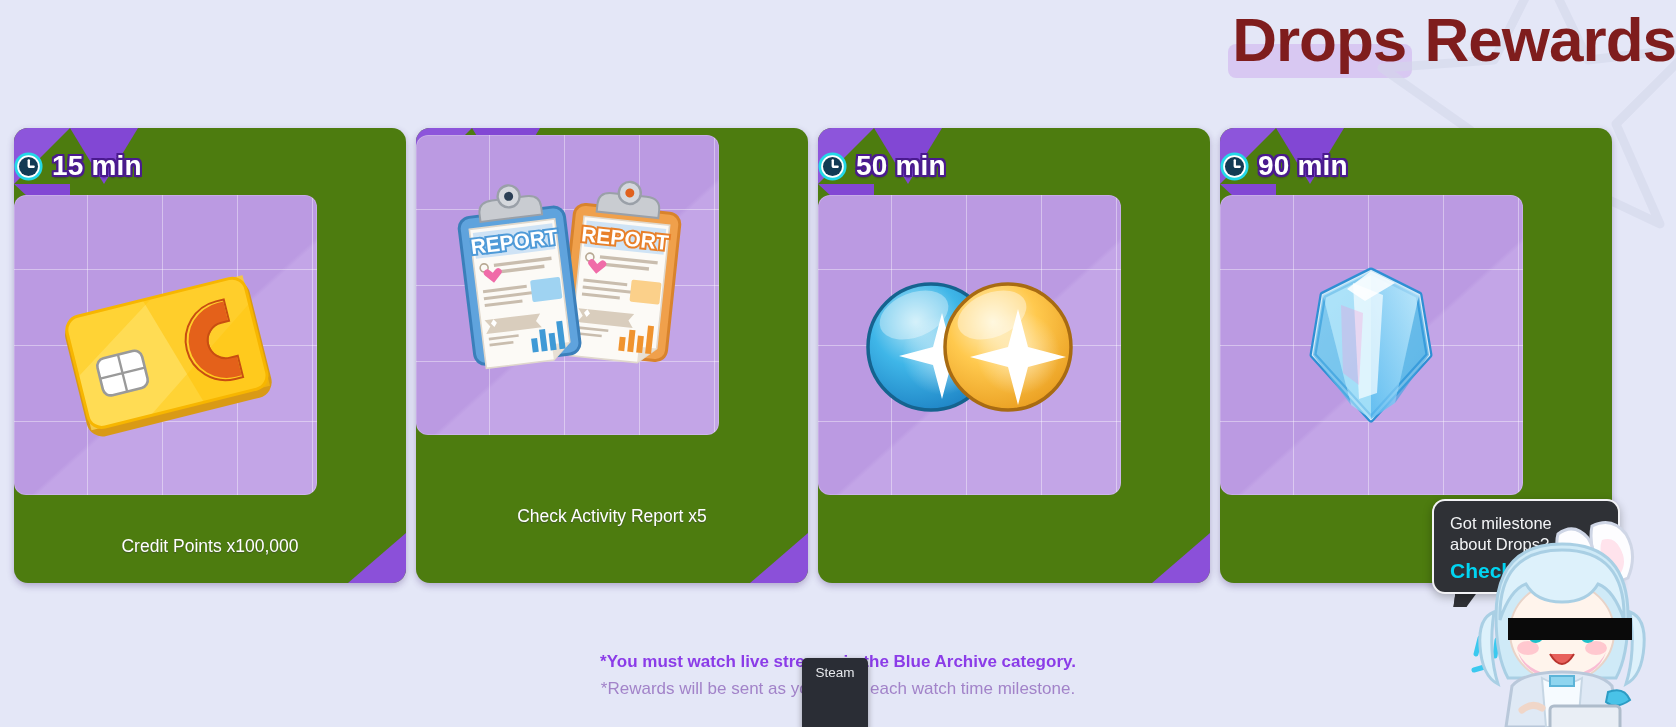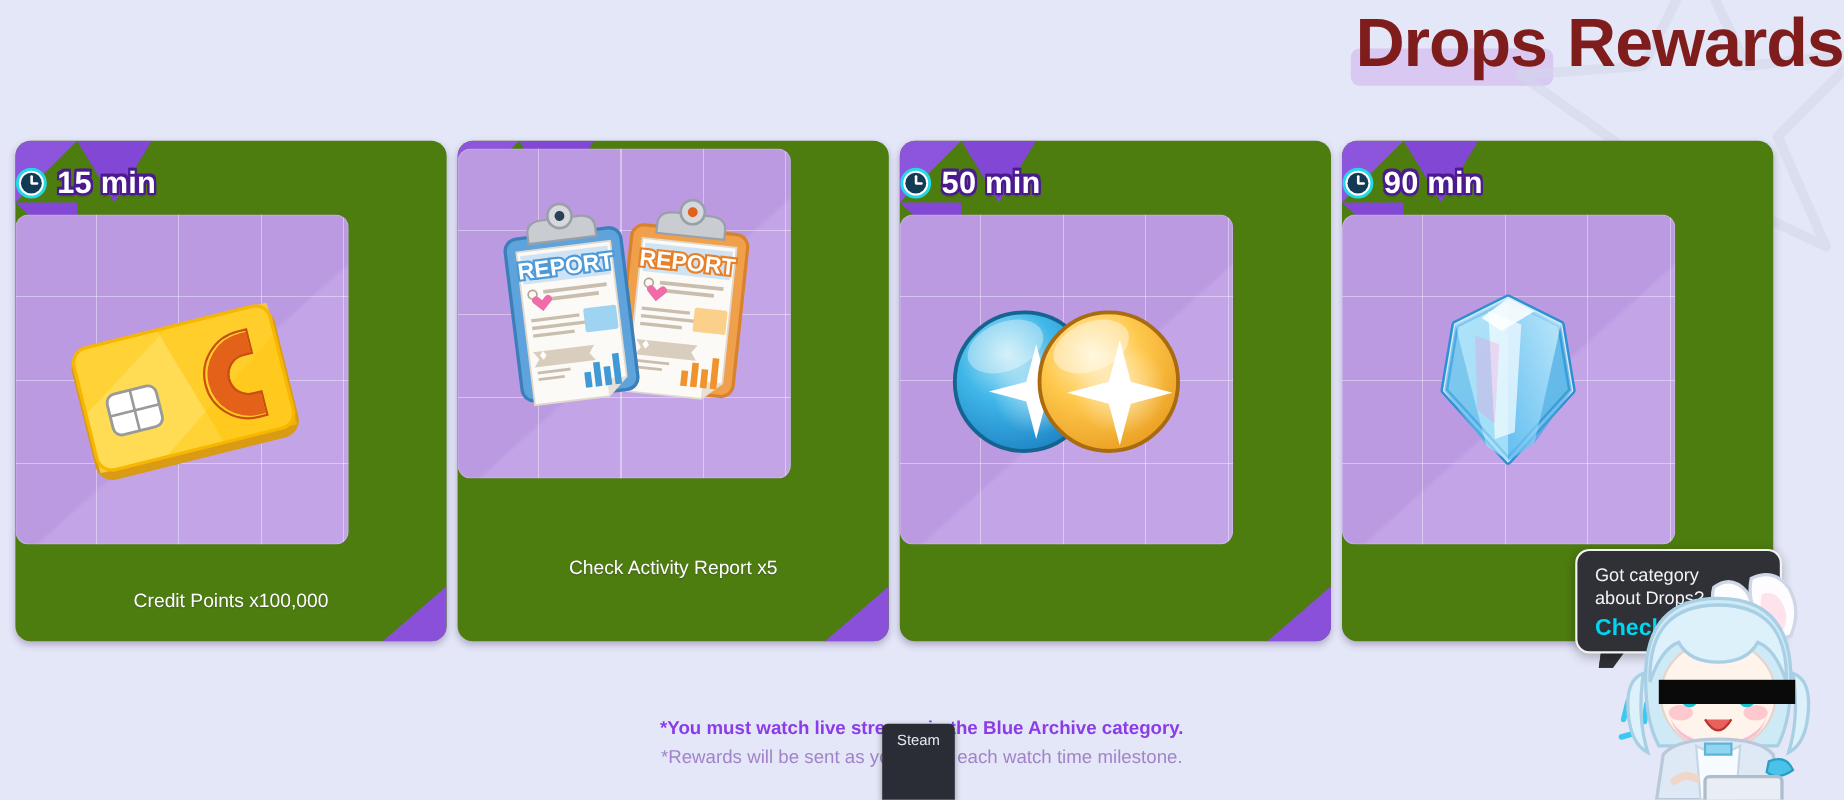--- a/index.html
+++ b/index.html
@@ -330,21 +330,21 @@
   <div class="note-1">*You must watch live streams in the Blue Archive category.</div>
   <div class="note-2">*Rewards will be sent as you reach each watch time milestone.</div>
 </div>
 
 <div class="steam-tip">
   <span>Steam</span>
 </div>
 
 <div class="faq-tail"></div>
 <div class="faq-bubble">
-  <div class="faq-line">Got category</div>
+  <div class="faq-line">Got milestone</div>
   <div class="faq-line">about Drops?</div>
   <div class="faq-link">Check FAQ</div>
 </div>
 
 <svg class="mascot" viewBox="0 0 210 207">
 
   <g stroke="#32c8ef" stroke-width="5" stroke-linecap="round" opacity=".95">
     <line x1="14" y1="118" x2="10" y2="134"></line>
     <line x1="31" y1="120" x2="29" y2="136"></line>
     <line x1="8" y1="150" x2="22" y2="146"></line>

